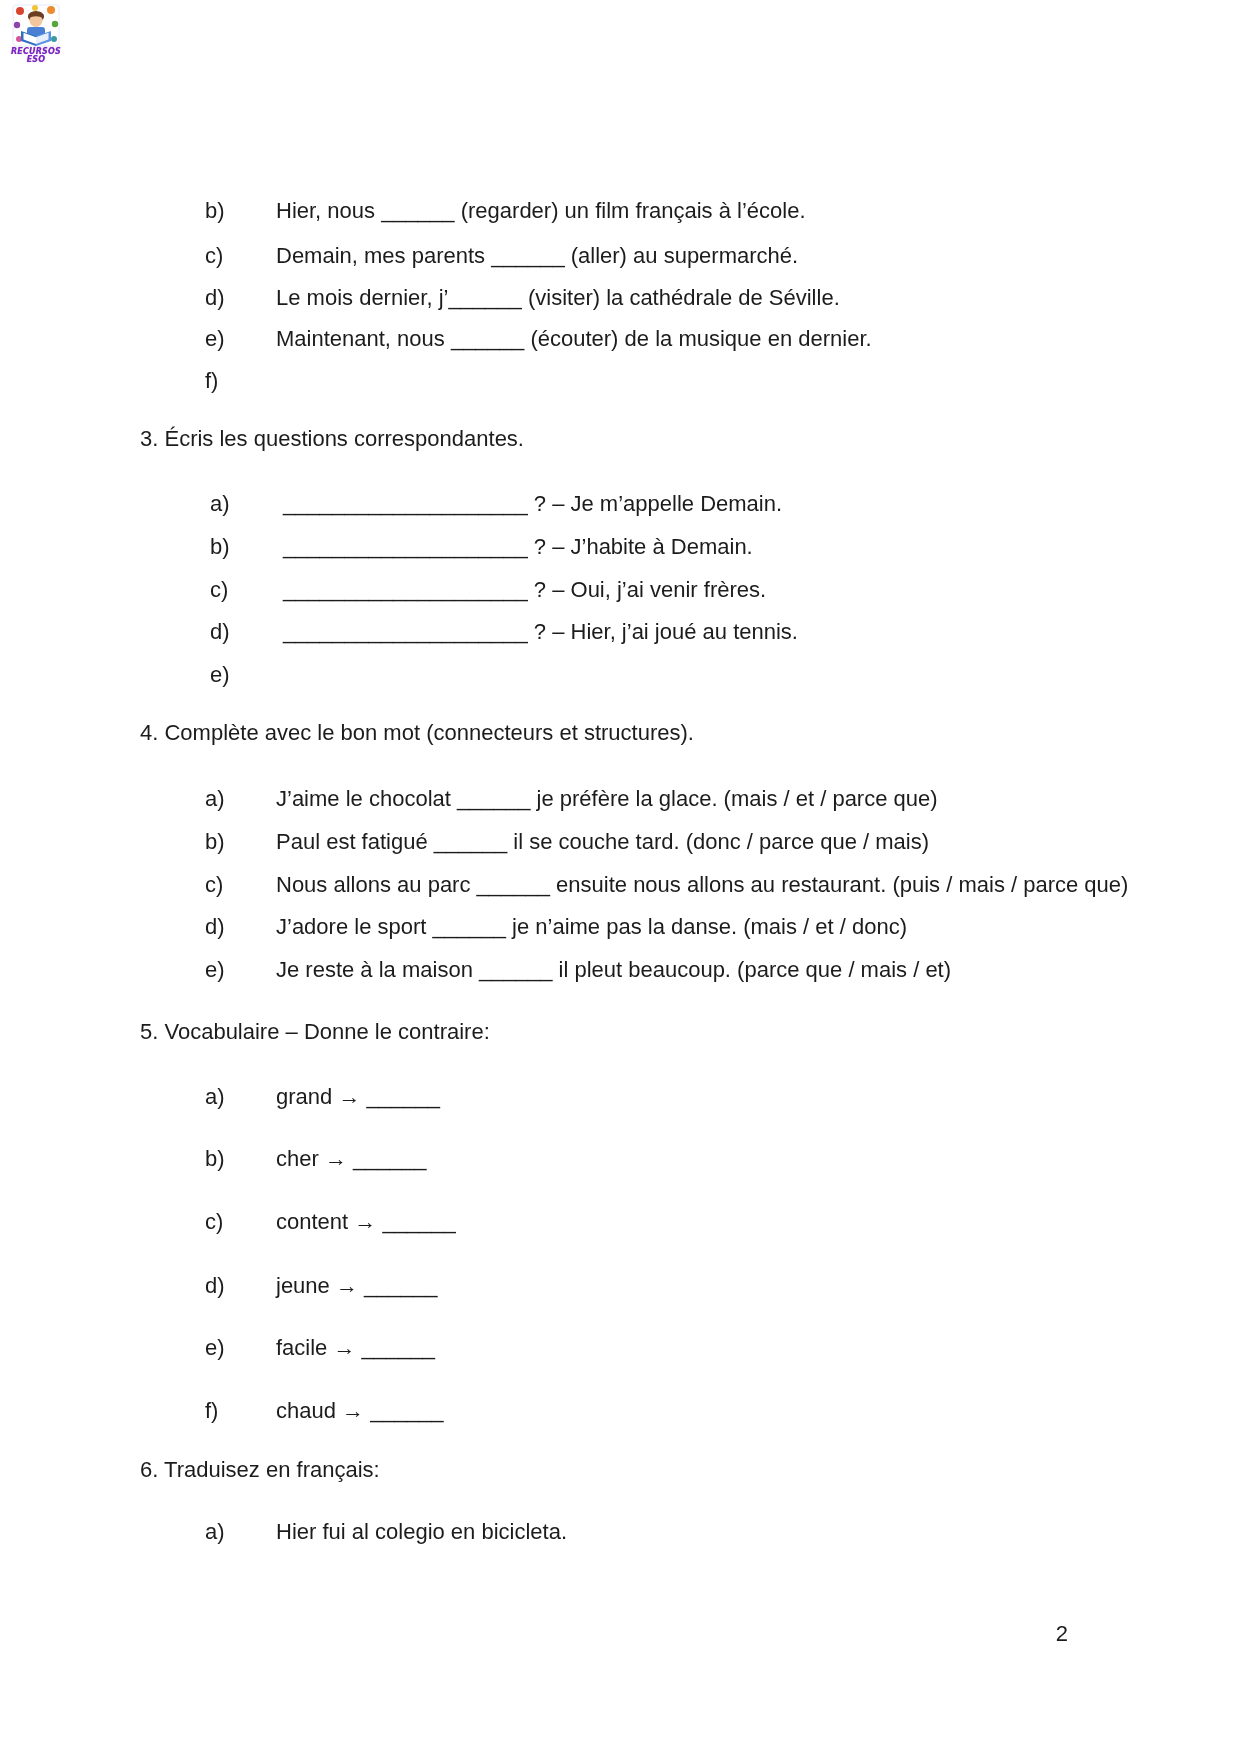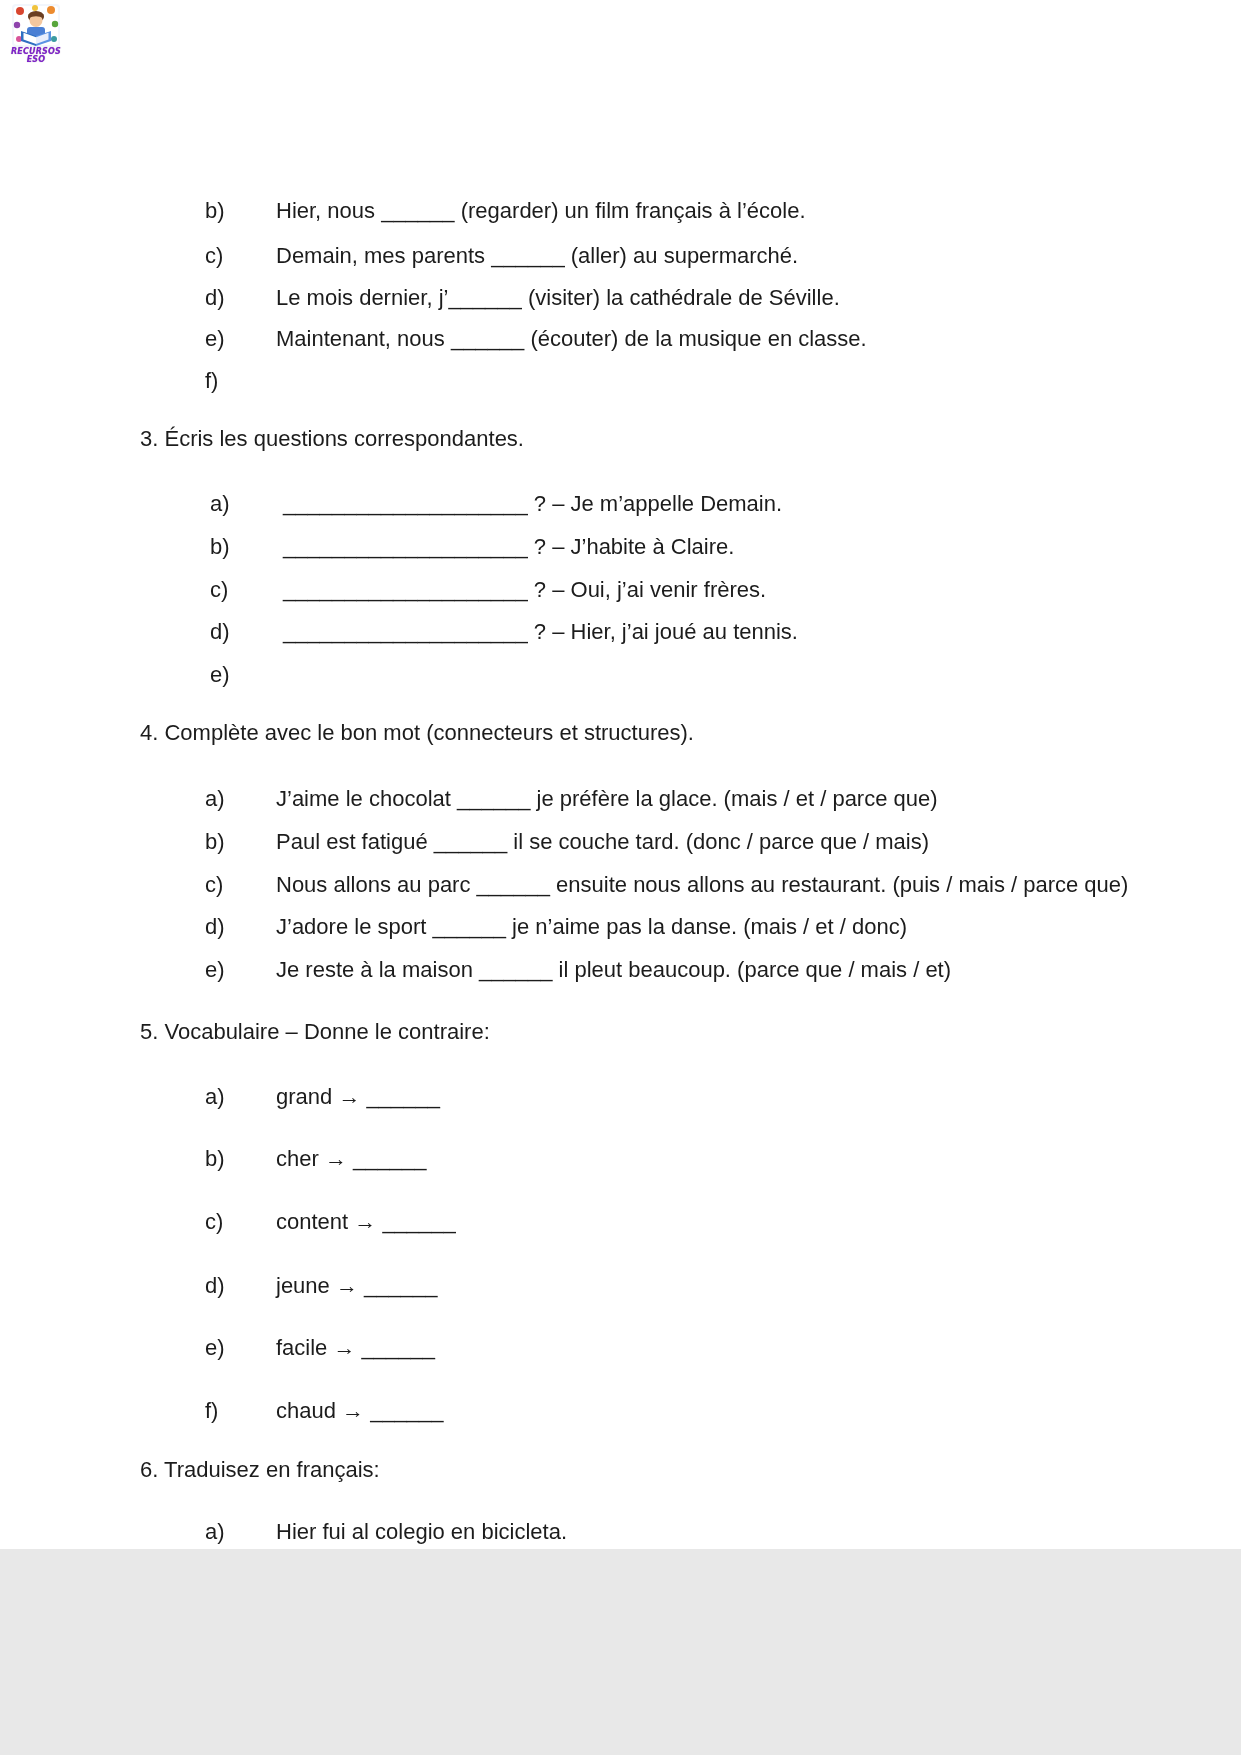--- a/index.html
+++ b/index.html
@@ -1,18 +1,18 @@
 <!DOCTYPE html>
 <html><head>
 <meta charset="utf-8">
 <style>
   html,body{margin:0;padding:0;background:#e8e8e8;}
   .page{
     position:relative;
-    width:1241px;height:1549px;
+    width:1241px;height:1755px;
     margin:0 auto;
     background:#ffffff;
     font-family:"Liberation Sans","DejaVu Sans",sans-serif;
     color:#1c1c1c;
     overflow:hidden;
   }
   
   .logo{position:absolute;left:8px;top:4px;width:56px;text-align:center;}
   .logo svg{display:block;margin:0 auto;}
   .logo-text{
@@ -89,36 +89,36 @@
     <div class="row" style="top:242px">
       <span class="lbl">c)</span>
       <span class="txt">Demain, mes parents ______ (aller) au supermarché.</span>
     </div>
     <div class="row" style="top:284px">
       <span class="lbl">d)</span>
       <span class="txt">Le mois dernier, j’______ (visiter) la cathédrale de Séville.</span>
     </div>
     <div class="row" style="top:325px">
       <span class="lbl">e)</span>
-      <span class="txt">Maintenant, nous ______ (écouter) de la musique en classe.</span>
+      <span class="txt">Maintenant, nous ______ (écouter) de la musique en dernier.</span>
     </div>
     <div class="row" style="top:367px">
       <span class="lbl">f)</span>
     </div>
   </section>
 
   <section>
     <div class="heading" style="top:425px">3. Écris les questions correspondantes.</div>
     <div class="row sec3" style="top:490px">
       <span class="lbl">a)</span>
       <span class="txt">____________________ ? – Je m’appelle Demain.</span>
     </div>
     <div class="row sec3" style="top:533px">
       <span class="lbl">b)</span>
-      <span class="txt">____________________ ? – J’habite à Claire.</span>
+      <span class="txt">____________________ ? – J’habite à Demain.</span>
     </div>
     <div class="row sec3" style="top:576px">
       <span class="lbl">c)</span>
       <span class="txt">____________________ ? – Oui, j’ai venir frères.</span>
     </div>
     <div class="row sec3" style="top:618px">
       <span class="lbl">d)</span>
       <span class="txt">____________________ ? – Hier, j’ai joué au tennis.</span>
     </div>
     <div class="row sec3" style="top:661px">

